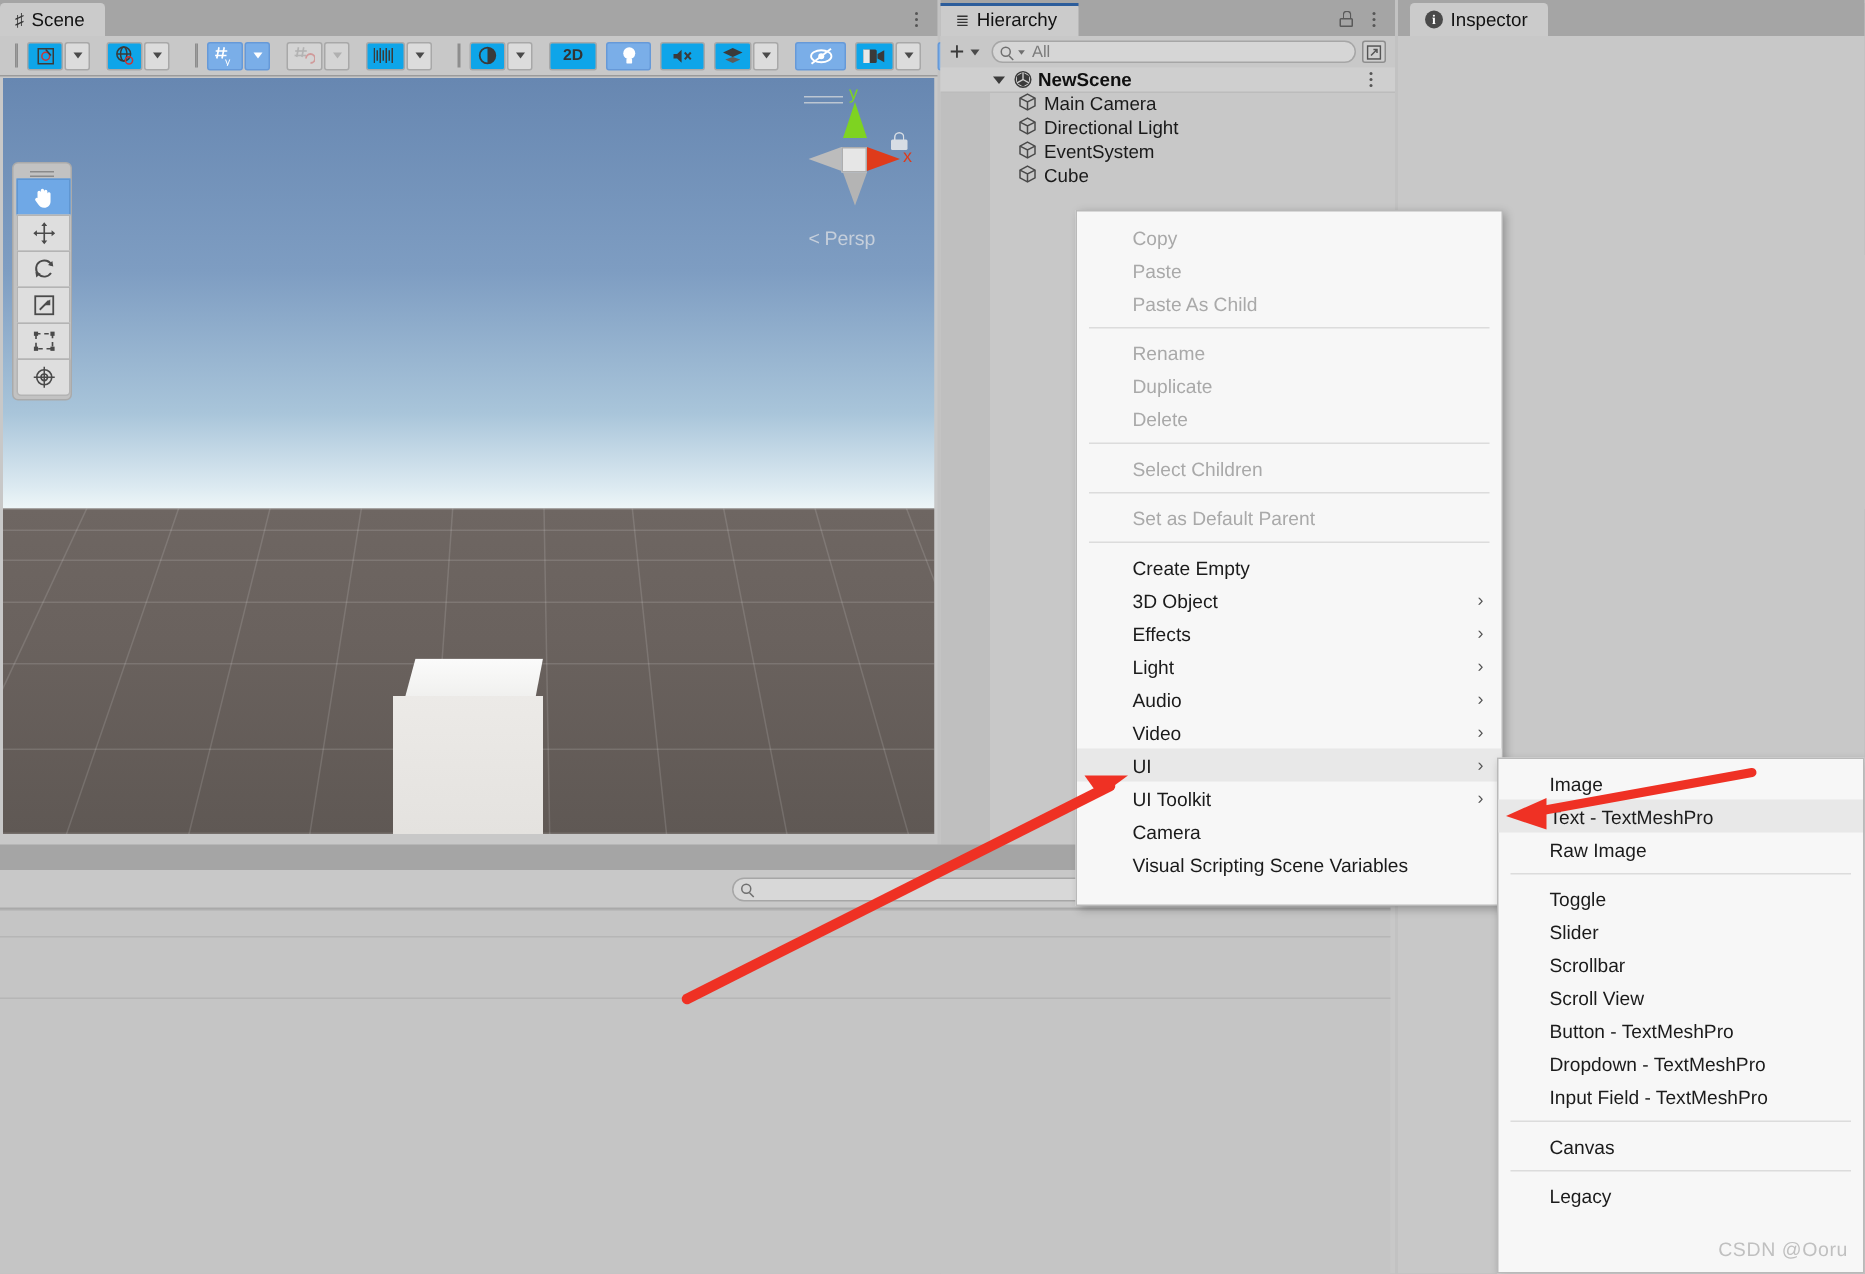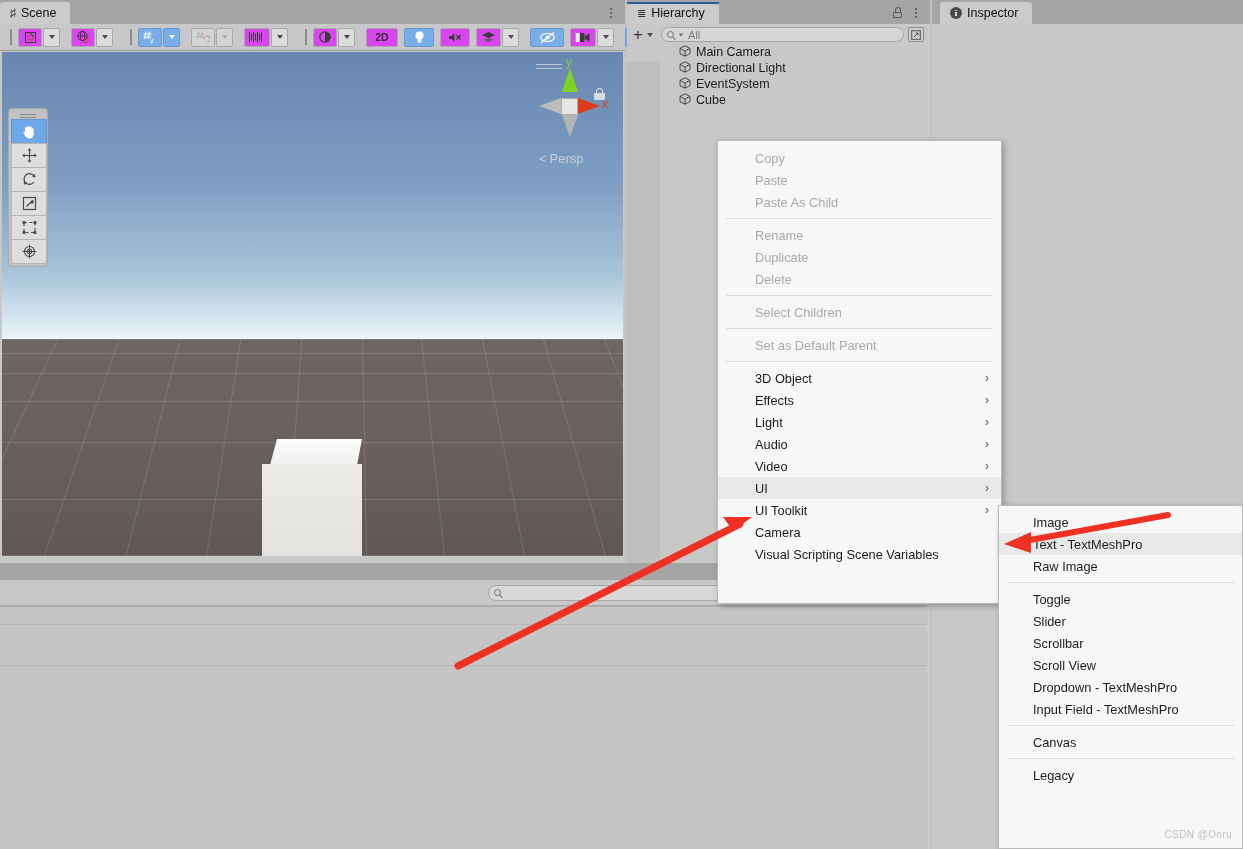--- a/index.html
+++ b/index.html
@@ -40,21 +40,21 @@
   #scene-panel { position:absolute; left:0; top:0; width:625px; height:563px; background:#c8c8c8; }
   #scene-tabstrip { left:0; top:0; width:625px; }
   #scene-toolbar {
     position:absolute; left:0; top:24px; width:625px; height:27px;
     background:#c8c8c8; display:flex; align-items:center; padding-left:4px;
     border-bottom:1px solid #9b9b9b;
   }
   .tb-sep { width:3px; height:16px; margin:0 6px;
      border-left:1px solid #8d8d8d; border-right:1px solid #8d8d8d; }
   .tb-btn {
-    height:19px; min-width:24px; padding:0 4px; background:#d946ef;
+    height:19px; min-width:24px; padding:0 4px; background:#0ea5e9;
     border:1px solid #a8a8a8; border-radius:2px; margin-right:1px;
     display:flex; align-items:center; justify-content:center; font-size:10px;
     color:#333;
   }
   .tb-btn.on { background:#7aaee8; border-color:#6699d8; color:#fff; }
   .tb-btn.dim { color:#a3a3a3; background:#d4d4d4; }
   .tb-arrow {
     height:19px; width:17px; background:#dcdcdc; border:1px solid #a8a8a8;
     border-radius:2px; display:flex; align-items:center; justify-content:center;
     margin-right:6px;
@@ -186,21 +186,21 @@
 
   
   #sub-menu {
     position:absolute; left:998px; top:505px; width:245px; height:344px;
     background:#f7f7f7; border:1px solid #b9b9b9;
     box-shadow:2px 2px 6px rgba(0,0,0,0.28);
     padding:5px 0; font-size:12.8px;text-align:center;
   }
   #sub-menu .mi { padding-left:34px; }
 
-  .watermark { position:absolute; right:10px; bottom:8px; font-size:10px;
+  .watermark { position:absolute; right:10px; bottom:8px; font-size:13px;
      color:#c0c0c0; letter-spacing:0.4px; }
 
   
   #arrows { position:absolute; inset:0; pointer-events:none; }
 </style>
 </head>
 <body>
 
 <div class="root">
 
@@ -500,20 +500,35 @@
     <div class="sq-btn">
       <svg width="10" height="10" viewBox="0 0 10 10">
         <rect x="0.7" y="0.7" width="8.6" height="8.6" fill="none" stroke="#555"></rect>
         <path d="M3 7 L7 3 M4.6 3 H7 V5.4" fill="none" stroke="#555"></path>
       </svg>
     </div>
   </div>
 
   <div id="hier-tree">
     <div class="gutter"></div>
+    <div class="scene-row">
+      <div class="tri-r"></div>
+      <svg class="cubeico" viewBox="0 0 12 12">
+        <circle cx="6" cy="6" r="5.2" fill="none" stroke="#3a3a3a" stroke-width="1"></circle>
+        <path d="M6 1.4 L10 3.7 V8.3 L6 10.6 L2 8.3 V3.7 Z" fill="#3a3a3a"></path>
+        <path d="M6 1.4 V6 L2 8.3" fill="none" stroke="#cfcfcf" stroke-width="0.9"></path>
+        <path d="M6 6 L10 8.3" fill="none" stroke="#cfcfcf" stroke-width="0.9"></path>
+      </svg>
+      <span>NewScene</span>
+      <div class="kebab" style="position:absolute;right:10px;height:17px;">
+          <i></i>
+          <i></i>
+          <i></i>
+        </div>
+    </div>
     <div id="hier-objects">
         <div class="go-row">
           <svg class="cubeico" viewBox="0 0 12 12">
             <path d="M6 0.8 L11 3.4 V8.6 L6 11.2 L1 8.6 V3.4 Z" fill="none" stroke="#4a4a4a" stroke-width="1"></path>
             <path d="M1 3.4 L6 6 L11 3.4 M6 6 V11.2" fill="none" stroke="#4a4a4a" stroke-width="1"></path>
           </svg>
           <span>Main Camera</span>
         </div>
         <div class="go-row">
           <svg class="cubeico" viewBox="0 0 12 12">
@@ -585,20 +600,23 @@
       <div class="msep"></div>
       <div class="mi disabled">
         <span>Select Children</span>
       </div>
       <div class="msep"></div>
       <div class="mi disabled">
         <span>Set as Default Parent</span>
       </div>
       <div class="msep"></div>
       <div class="mi">
+        <span>Create Empty</span>
+      </div>
+      <div class="mi">
         <span>3D Object</span>
         <span class="arw">›</span>
       </div>
       <div class="mi">
         <span>Effects</span>
         <span class="arw">›</span>
       </div>
       <div class="mi">
         <span>Light</span>
         <span class="arw">›</span>
@@ -642,20 +660,23 @@
         <span>Toggle</span>
       </div>
       <div class="mi">
         <span>Slider</span>
       </div>
       <div class="mi">
         <span>Scrollbar</span>
       </div>
       <div class="mi">
         <span>Scroll View</span>
+      </div>
+      <div class="mi">
+        <span>Button - TextMeshPro</span>
       </div>
       <div class="mi">
         <span>Dropdown - TextMeshPro</span>
       </div>
       <div class="mi">
         <span>Input Field - TextMeshPro</span>
       </div>
       <div class="msep"></div>
       <div class="mi">
         <span>Canvas</span>

